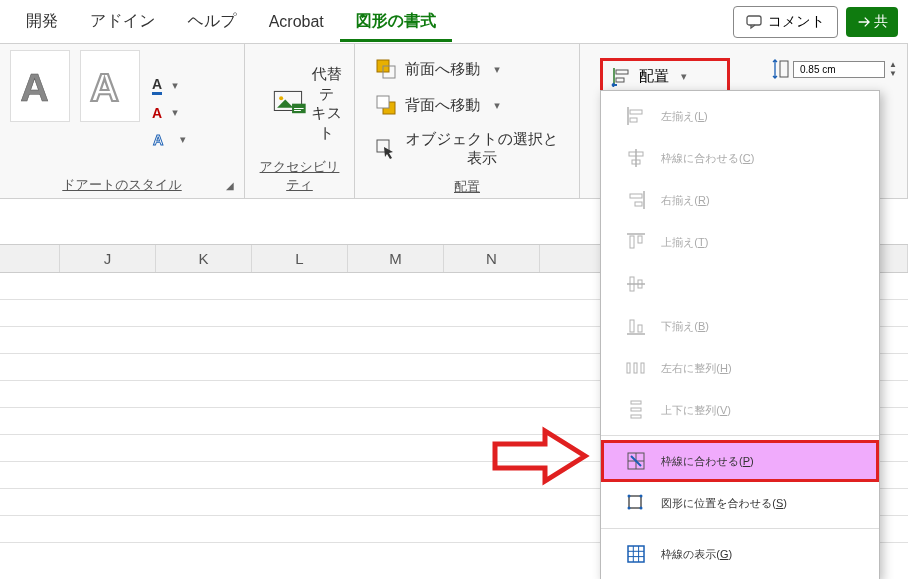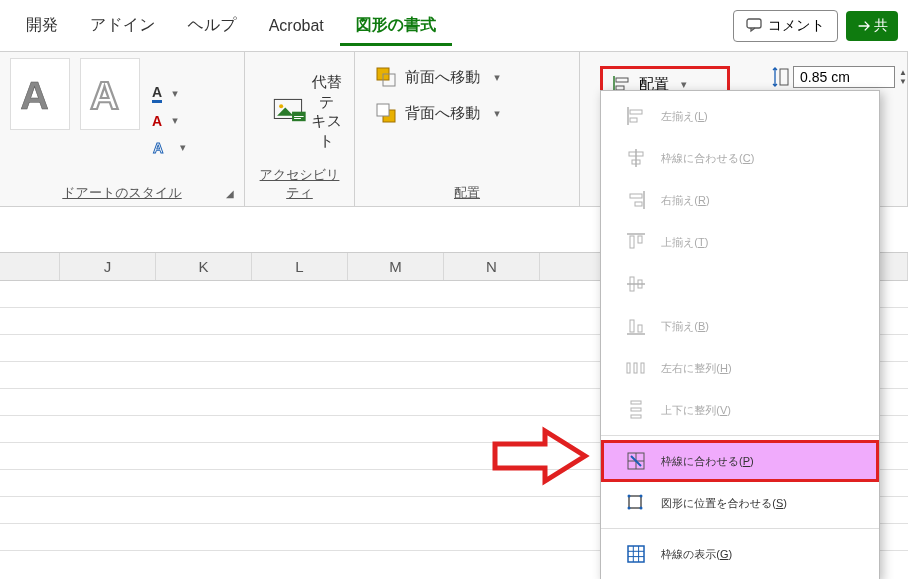--- a/index.html
+++ b/index.html
@@ -1,22 +1,22 @@
 <!DOCTYPE html>
 <html><head>
   <meta charset="utf-8">
   <style>
     * { box-sizing: border-box; margin: 0; padding: 0; }
     body { font-family: "Yu Gothic UI", "Meiryo", sans-serif; background: #fff; width: 908px; height: 579px; overflow: hidden; position: relative; }
     
-    .tabs { display: flex; align-items: center; height: 52px; padding: 0 10px; border-bottom: 1px solid #d0d0d0; background: #fff; }
+    .tabs { display: flex; align-items: center; height: 44px; padding: 0 10px; border-bottom: 1px solid #d0d0d0; background: #fff; }
     .tab { padding: 10px 16px; font-size: 16px; color: #333; cursor: pointer; }
     .tab.active { color: #0f7b0f; font-weight: 600; border-bottom: 3px solid #0f7b0f; padding-bottom: 7px; }
     .tabs-right { margin-left: auto; display: flex; gap: 8px; align-items: center; }
-    .comment-btn { display: flex; gap: 6px; border: 1px solid #888; border-radius: 4px; padding: 6px 12px; font-size: 14px; background: #fff; }
+    .comment-btn { display: flex; align-items: center; gap: 6px; border: 1px solid #888; border-radius: 4px; padding: 6px 12px; font-size: 14px; background: #fff; }
     .share-btn { display: flex; align-items: center; gap: 4px; background: #0f7b0f; color: #fff; padding: 6px 10px; font-size: 14px; border-radius: 4px; }
     
     .ribbon { display: flex; border-bottom: 1px solid #d0d0d0; height: 155px; background: #f8f8f8; }
     .ribbon-group { border-right: 1px solid #d0d0d0; padding: 6px 10px 4px; display: flex; flex-direction: column; position: relative; }
     .ribbon-group-label { font-size: 13px; color: #555; text-align: center; margin-top: auto; padding-top: 2px; text-decoration: underline; }
     .ribbon-group-content { display: flex; flex: 1; }
     .dlg-launcher { position: absolute; bottom: 6px; right: 6px; width: 12px; height: 12px; font-size: 10px; color: #666; }
     
     .wa-thumbs { display: flex; gap: 10px; }
     .wa-thumb { width: 60px; height: 72px; background: #fff; border: 1px solid #ddd; display: flex; align-items: center; justify-content: center; }
@@ -31,21 +31,21 @@
     .arrange-col { display: flex; flex-direction: column; gap: 14px; padding: 8px 10px; text-align: center; }
     .arrange-item { display: flex; align-items: center; gap: 8px; font-size: 15px; color: #333; }
     .arrange-item svg { width: 22px; height: 22px; flex-shrink: 0; }
     .chev { color: #666; font-size: 11px; margin-left: 6px; }
     
     .align-btn-wrap { padding: 8px 10px; }
     .align-btn { display: flex; align-items: center; gap: 6px; font-size: 15px; padding: 4px 8px; border: 3px solid #e02020; }
     
     .size-grp { padding: 8px 8px; display: flex; flex-direction: column; gap: 8px; align-items: flex-start; }
     .size-row { display: flex; align-items: center; gap: 4px; font-size: 14px; }
-    .size-input { border: 1px solid #888; padding: 2px 6px; width: 102px; font-size: 14px; background: #fff; }
+    .size-input { border: 1px solid #888; padding: 2px 6px; width: 92px; font-size: 10px; background: #fff; }
     .spinner { display: flex; flex-direction: column; font-size: 8px; color: #555; }
     
     .sheet { background: #fff; }
     .col-headers { display: flex; background: #f0f0f0; border-bottom: 1px solid #ccc; }
     .col-h { width: 96px; text-align: center; padding: 5px 0; font-size: 15px; color: #555; border-right: 1px solid #d8d8d8; }
     .rowline { height: 27px; border-bottom: 1px solid #e0e0e0; display: flex; }
     
     .dropdown { position: absolute; left: 600px; top: 90px; width: 280px; background: #fff; border: 1px solid #bbb; box-shadow: 3px 3px 10px rgba(0,0,0,0.25); padding: 4px 0; }
     .dd-item { display: flex; align-items: center; gap: 14px; padding: 10px 24px; font-size: 11px; color: #333; }
     .dd-item.disabled { color: #aaa; }
@@ -149,20 +149,27 @@
           <span class="chev">▾</span>
         </div>
         <div class="arrange-item">
           <svg viewBox="0 0 22 22">
               <rect x="8" y="8" width="12" height="12" fill="#e8b000" stroke="#a07000"></rect>
               <rect x="2" y="2" width="12" height="12" fill="#fff" stroke="#888"></rect>
             </svg>
           <span>背面へ移動</span>
           <span class="chev">▾</span>
         </div>
+        <div class="arrange-item">
+          <svg viewBox="0 0 22 22">
+              <rect x="2" y="2" width="12" height="12" fill="none" stroke="#555"></rect>
+              <path d="M9 9 L18 14 L14 15 L17 20 L15 21 L12 16 L10 19 Z" fill="#333"></path>
+            </svg>
+          <span>オブジェクトの選択と表示</span>
+        </div>
       </div>
     </div>
     <div class="ribbon-group-label">配置</div>
   </div>
 
   <div class="ribbon-group" style="width:170px;border-right:none">
     <div class="align-btn-wrap">
       <div class="align-btn">
         <svg width="22" height="22" viewBox="0 0 22 22">
             <path d="M3 3 v16" stroke="#2a7a2a" stroke-width="1.5"></path>

